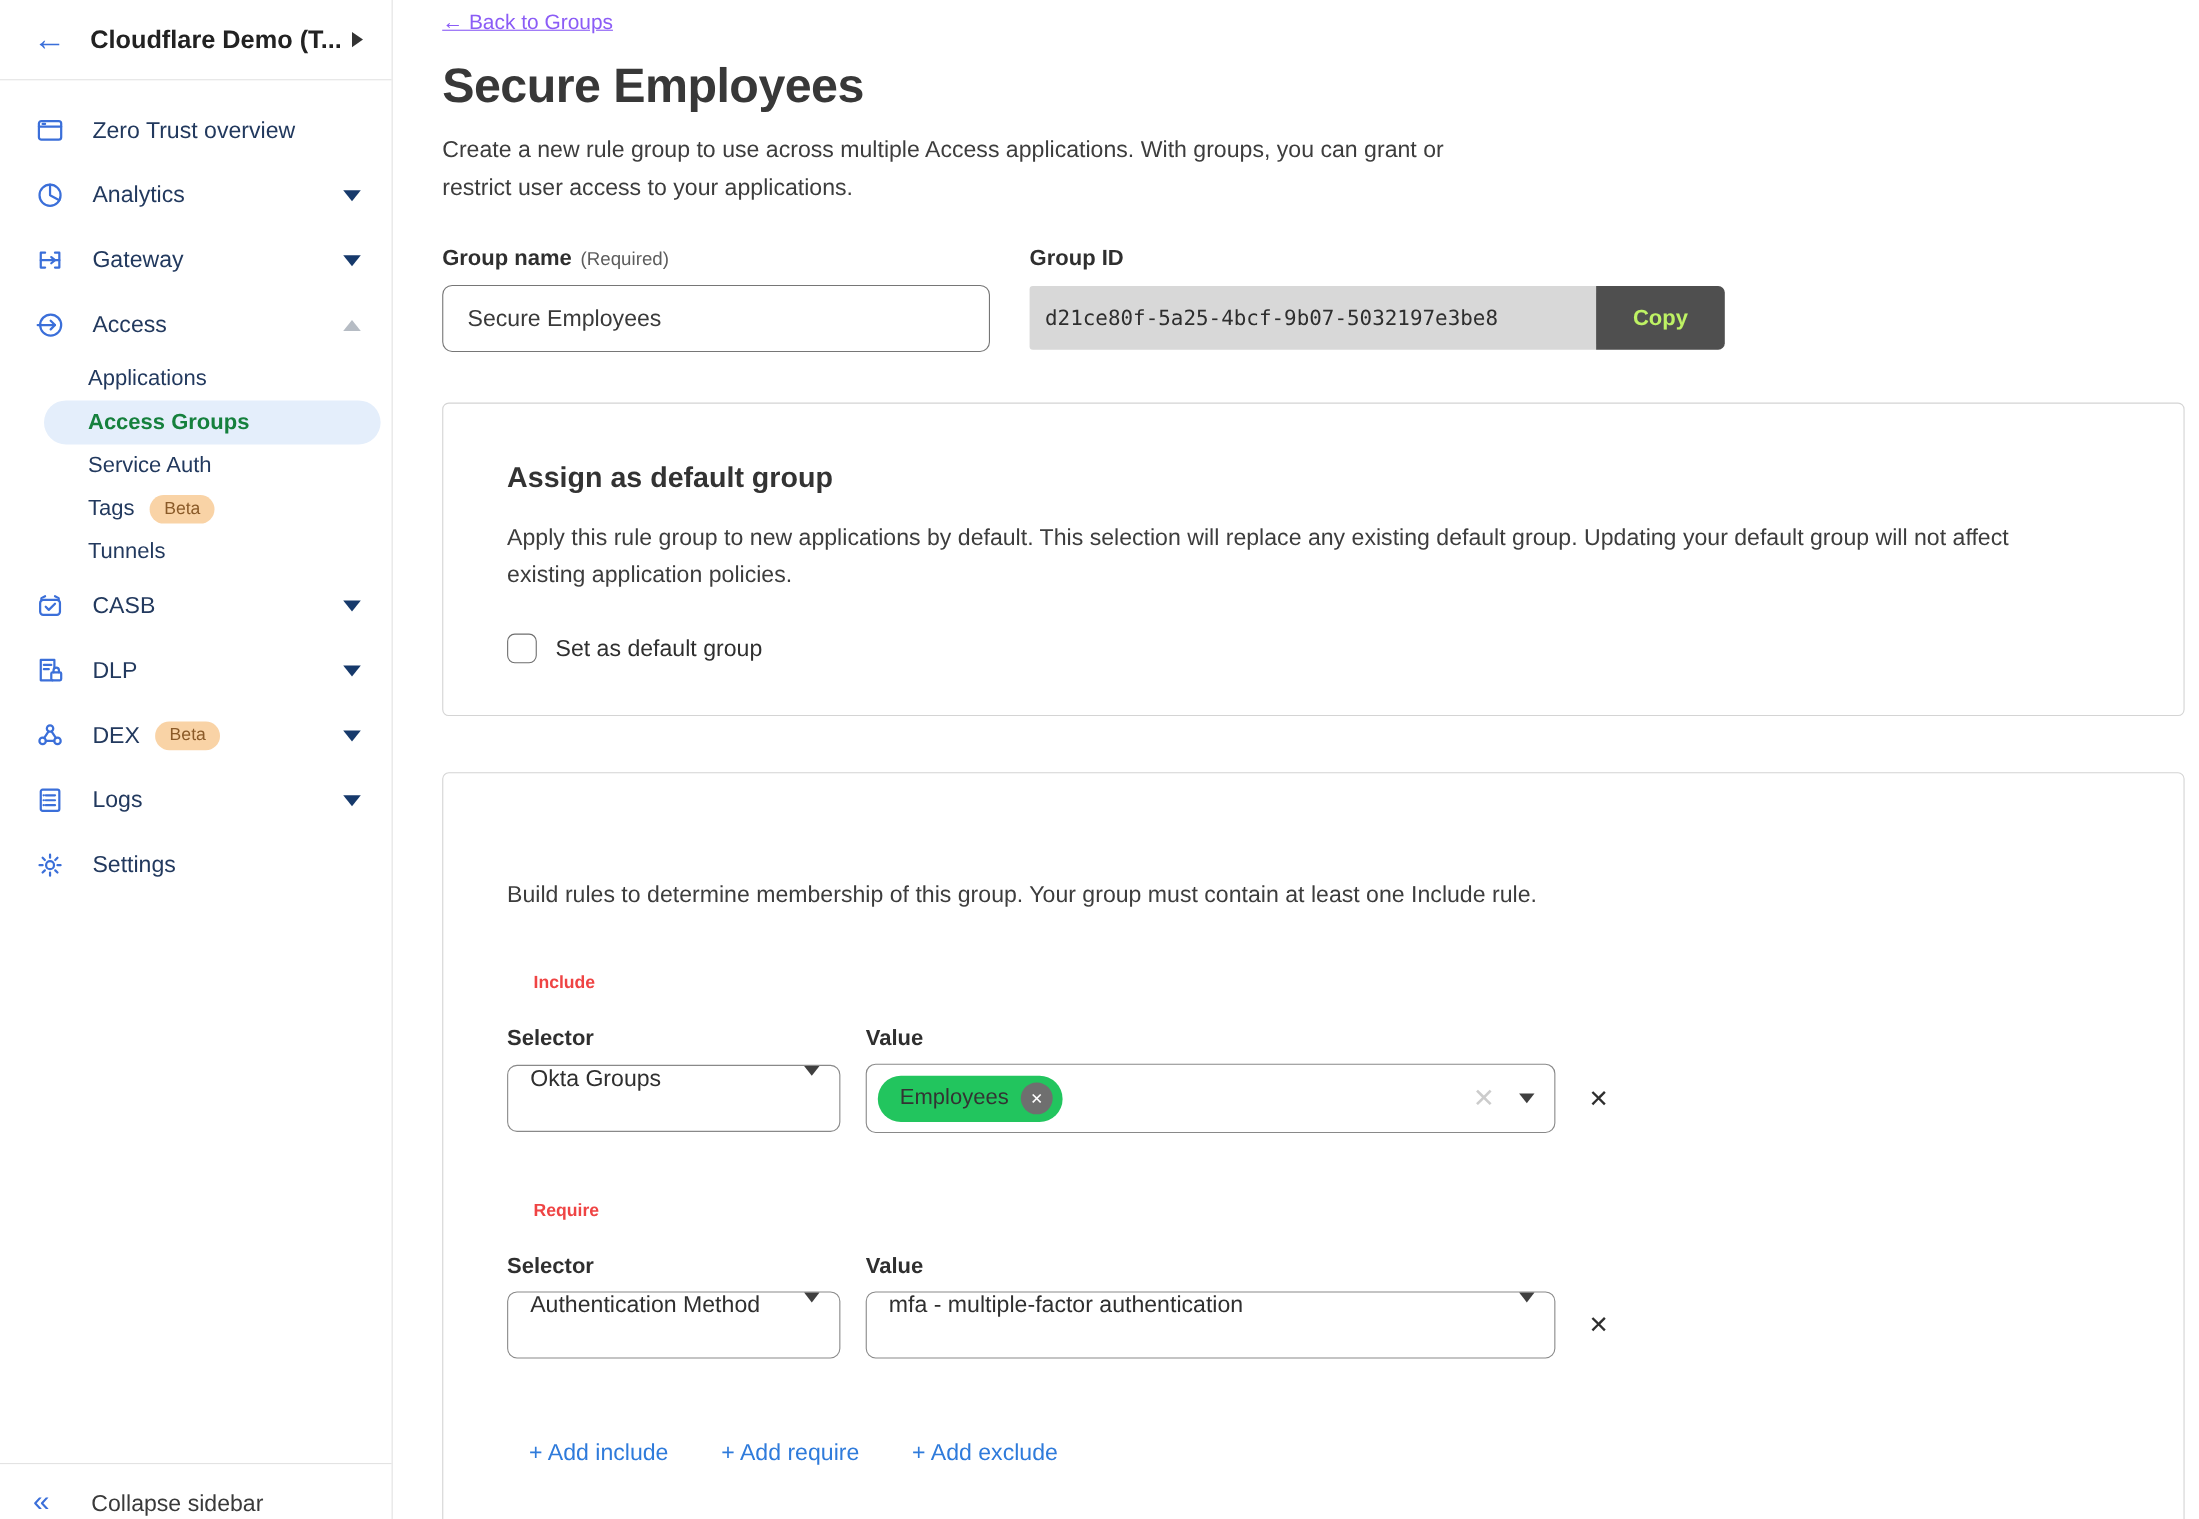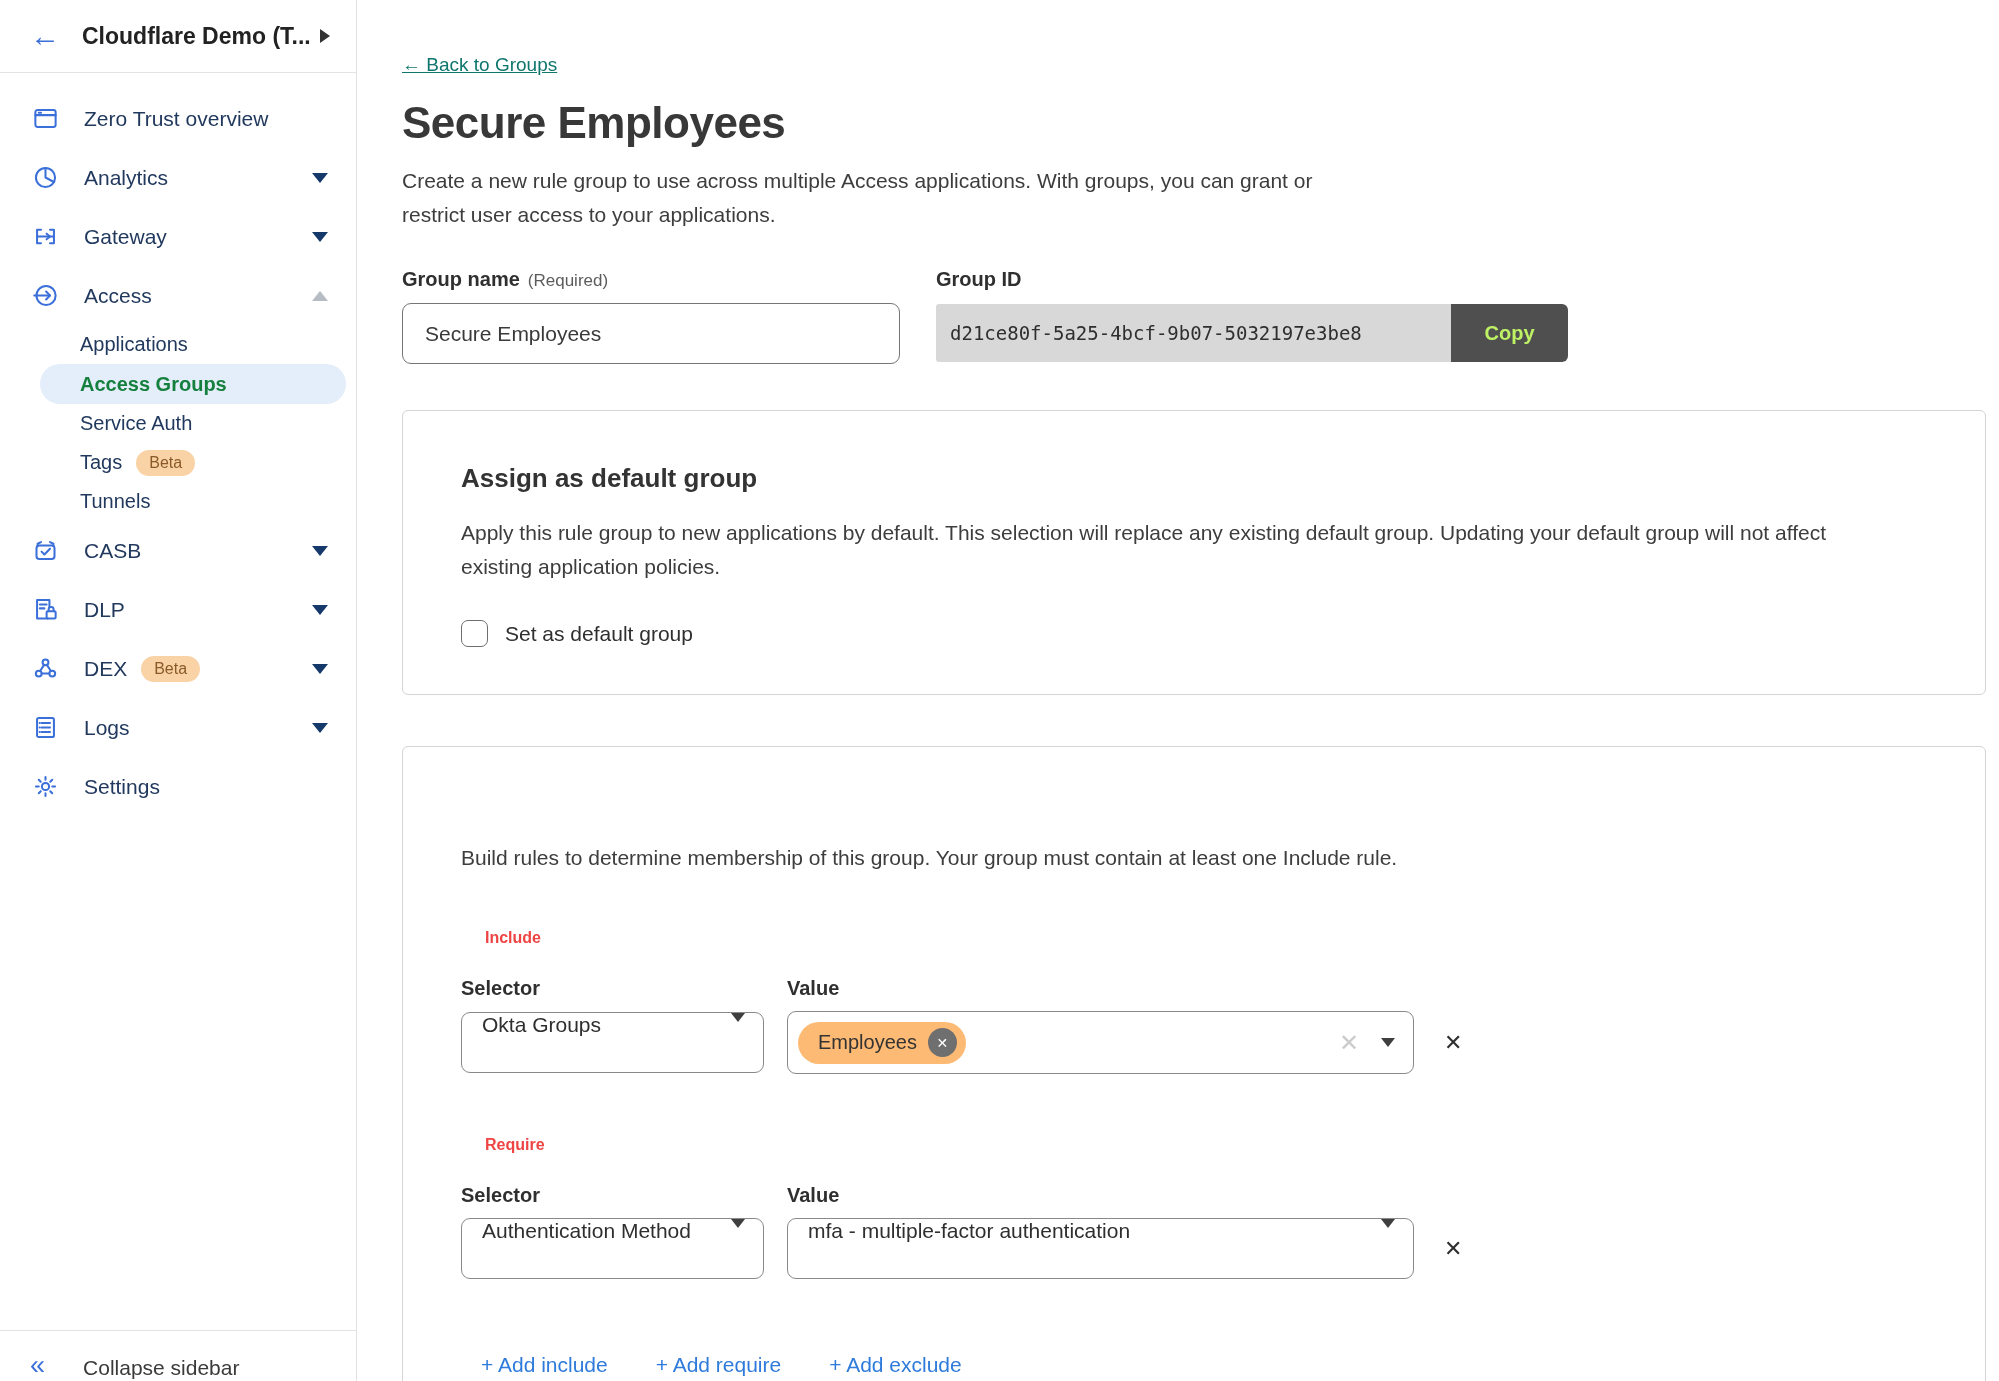--- a/index.html
+++ b/index.html
@@ -35,21 +35,21 @@
   .beta { margin-left:14px; background:#f9d3a6; color:#8a5a28; font-size:16px;
     padding:4px 13px; border-radius:14px; }
   .sb-footer { position:absolute; left:0; bottom:0; width:356px; height:51px;
     border-top:1px solid #e3e3e3; display:flex; align-items:flex-end; padding:0 0 0 30px; cursor:pointer; }
   .sb-collapse-icon { font-size:27px; color:#3b6fd9; line-height:1.1; }
   .sb-collapse-lbl { margin-left:38px; font-size:21px; color:#3a3a3a; line-height:1.3; }
 
   svg.ic { stroke:#3b6fd9; stroke-width:1.8; fill:none; stroke-linecap:round; stroke-linejoin:round; }
 
   
-  .back-link { display:inline-block; font-size:19px; color:#0f766e; text-decoration:underline; cursor:pointer;margin-top:44px; }
+  .back-link { display:inline-block; font-size:19px; color:#8b5cf6; text-decoration:underline; cursor:pointer; }
   h1.page-title { margin-top:22px; font-size:44px; font-weight:bold; color:#383838; letter-spacing:-0.5px; }
   .page-desc { margin-top:16px; max-width:975px; font-size:21px; line-height:34px; color:#3d3d3d; }
 
   
   .form-row { display:flex; margin-top:36px; }
   .field-label { font-size:20px; font-weight:bold; color:#2f2f2f; }
   .req { font-size:17px; font-weight:normal; color:#5c5c5c; margin-left:8px; }
   .col-name { width:498px; }
   .name-input { margin-top:12px; width:498px; height:61px; border:1px solid #767676; border-radius:9px;
     padding:0 22px; font-size:21px; color:#3a3a3a; font-family:"Liberation Sans",sans-serif; background:#fff; }
@@ -78,21 +78,21 @@
   .fields-row { display:flex; align-items:center; margin-top:11px; }
   .select { height:61px; border:1px solid #898989; border-radius:9px; background:#fff;
     display:flex; align-items:flex-start; justify-content:space-between; padding:0 18px 0 20px;
     font-size:21px; color:#2f2f2f; cursor:pointer; }
   .sel-selector { width:303px; margin-right:23px; }
   .sel-value { width:627px; }
   .tri-dn { width:0; height:0; border-left:7px solid transparent; border-right:7px solid transparent;
     border-top:9px solid #3f3f3f; }
   .multi { height:63px; width:627px; border:1px solid #898989; border-radius:9px; background:#fff;
     display:flex; align-items:center; padding:0 18px 0 10px; cursor:pointer; }
-  .chip { height:42px; background:#fdba74; border-radius:21px; display:flex; align-items:center;
+  .chip { height:42px; background:#22c55e; border-radius:21px; display:flex; align-items:center;
     padding:0 9px 0 20px; font-size:20px; color:#333333; }
   .chip-x { width:29px; height:29px; margin-left:11px; border-radius:50%; background:#6f6f6f;
     color:#ffffff; font-size:14px; display:flex; align-items:center; justify-content:center; cursor:pointer; }
   .multi-right { margin-left:auto; display:flex; align-items:center; gap:22px; }
   .clear-x { color:#cccccc; font-size:24px; cursor:pointer; line-height:1; }
   .row-x { margin-left:30px; font-size:22px; color:#2e2e2e; cursor:pointer; line-height:1; }
 
   .links-row { display:flex; gap:48px; margin-top:74px; padding-left:20px; }
   .add-link { font-size:21px; color:#2f7bdb; cursor:pointer; }
 </style>

